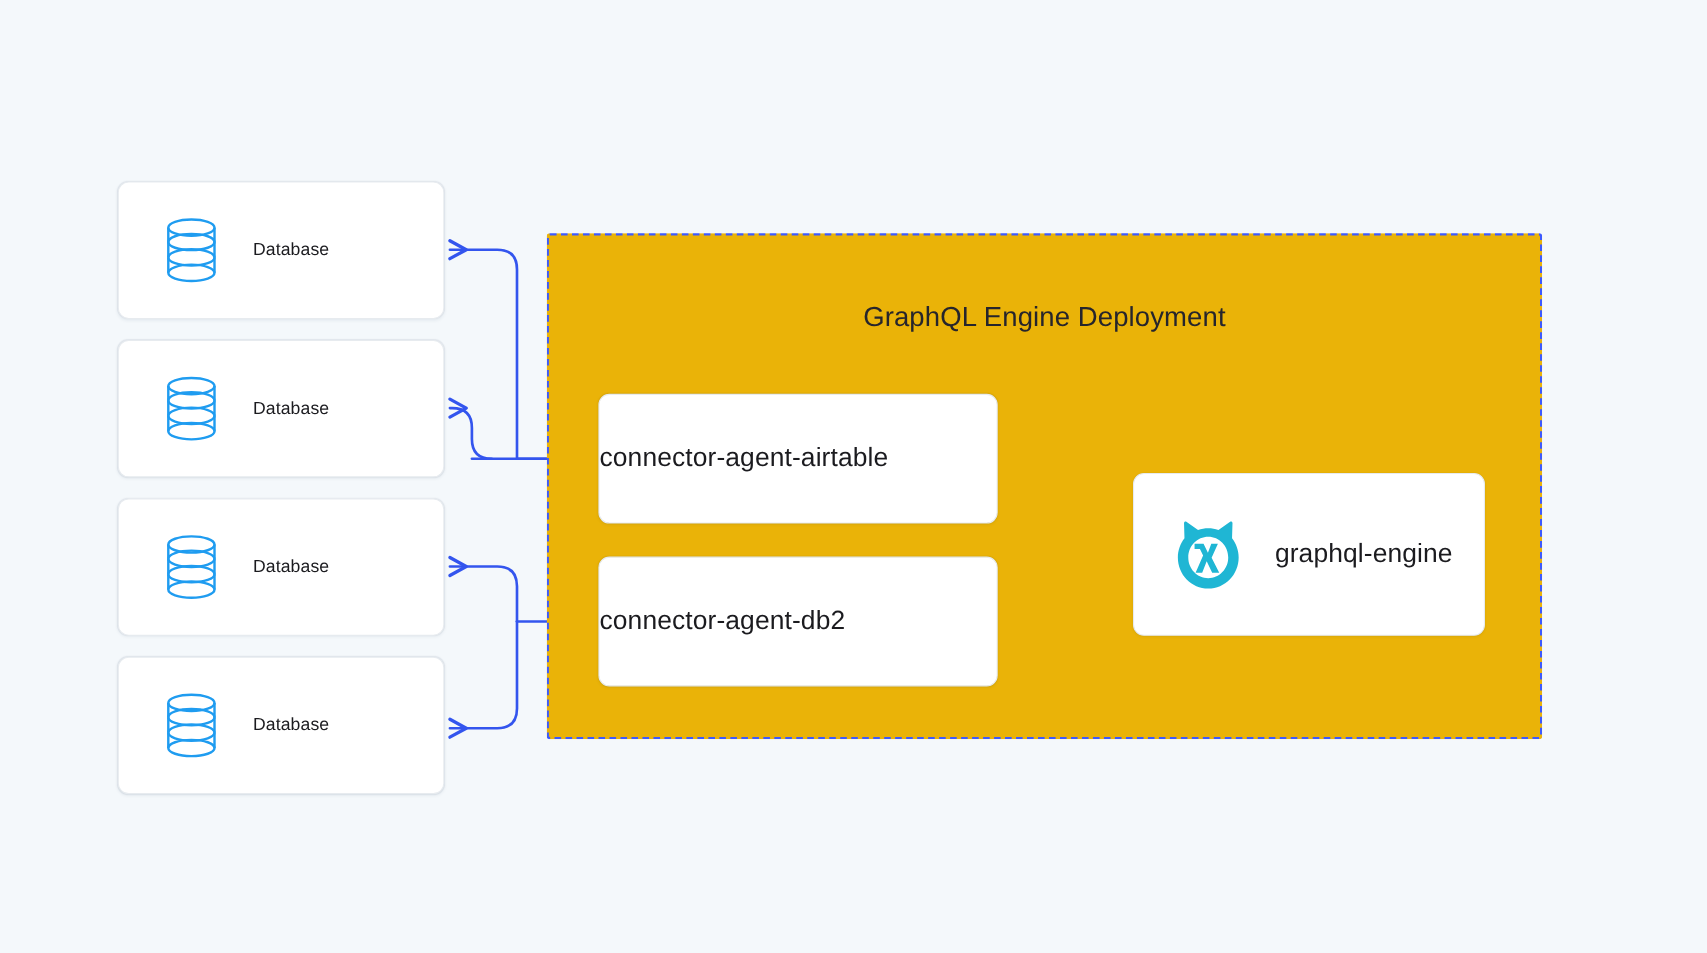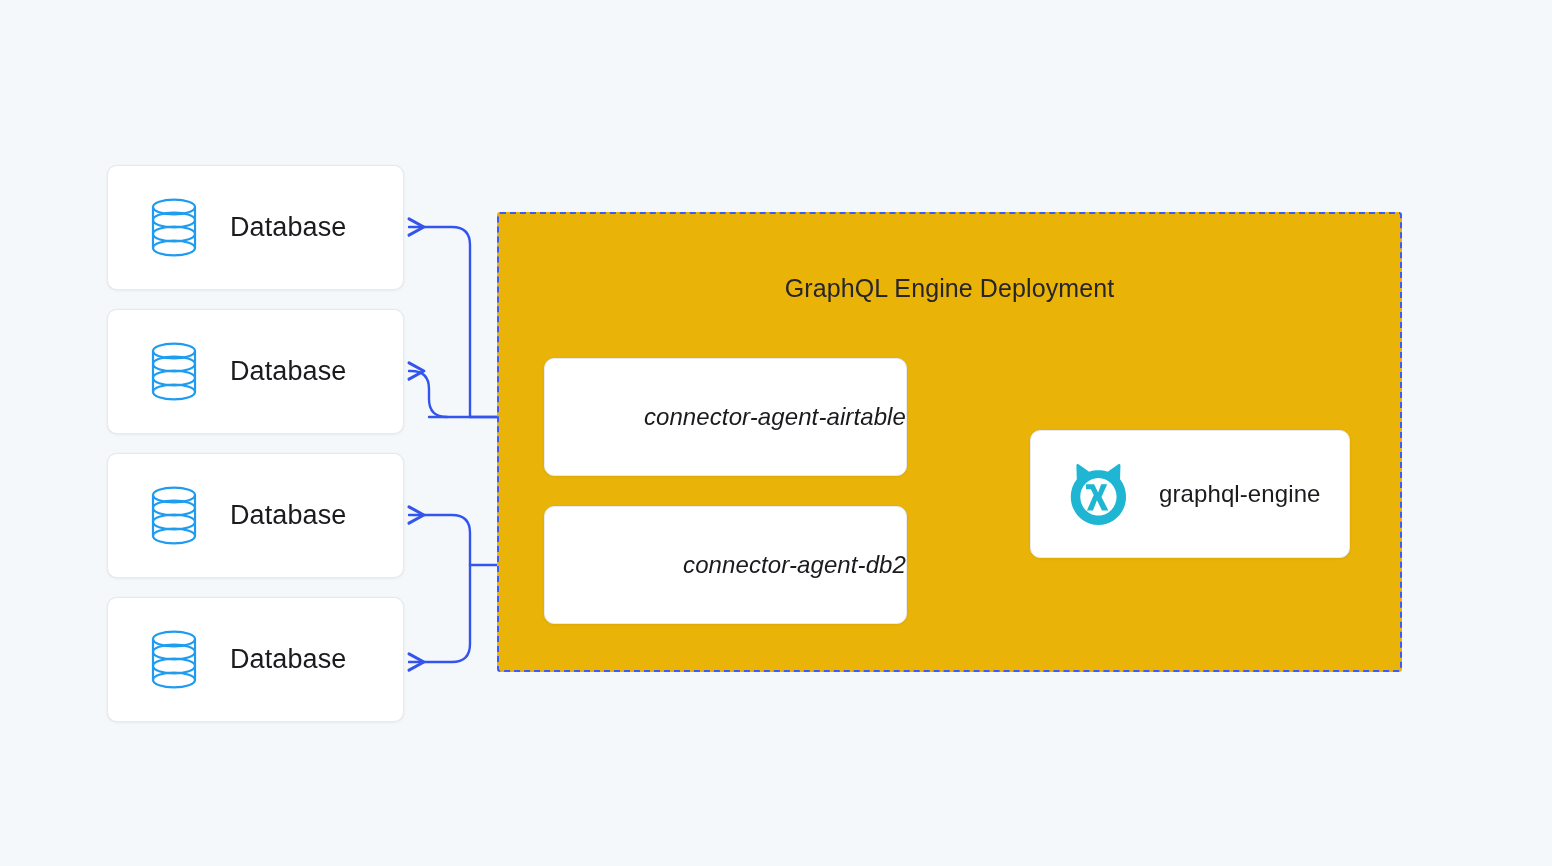--- a/index.html
+++ b/index.html
@@ -68,47 +68,46 @@
     height: 125px;
     padding-left: 38px;
     gap: 28px;
   }
   .db-1 { top: 165px; }
   .db-2 { top: 309px; }
   .db-3 { top: 453px; }
   .db-4 { top: 597px; }
 
   .db-label {
-    font-size: 27px;
+    font-size: 16px;
     color: #1b1b1f;
     letter-spacing: .1px;
   }
   .db-icon { width: 56px; height: 64px; flex: none; display: block; }
 
   
   .agent-card {
     left: 544px;
     width: 363px;
-    justify-content: flex-end;
-    font-style: italic;
+    justify-content: flex-start;
   }
   .agent-airtable { top: 358px; height: 118px; }
-  .agent-db2      { top: 506px; height: 118px; padding-left: 16px; }
+  .agent-db2      { top: 506px; height: 118px; }
   .agent-label {
     font-size: 24px;
     color: #1b1b1f;
     letter-spacing: .1px;
   }
 
   
   .engine-card {
     left: 1030px;
     top: 430px;
     width: 320px;
-    height: 128px;
+    height: 148px;
     padding-left: 32px;
     gap: 26px;
   }
   .engine-label {
     font-size: 24px;
     color: #1b1b1f;
     letter-spacing: .1px;
   }
   .engine-icon { width: 70px; height: 70px; flex: none; display: block; }
 </style>

